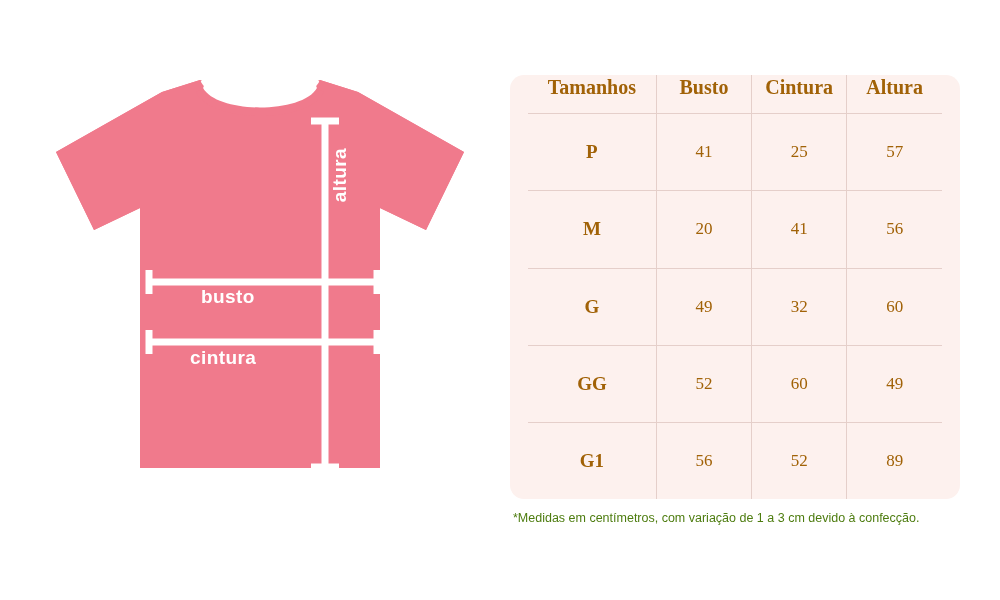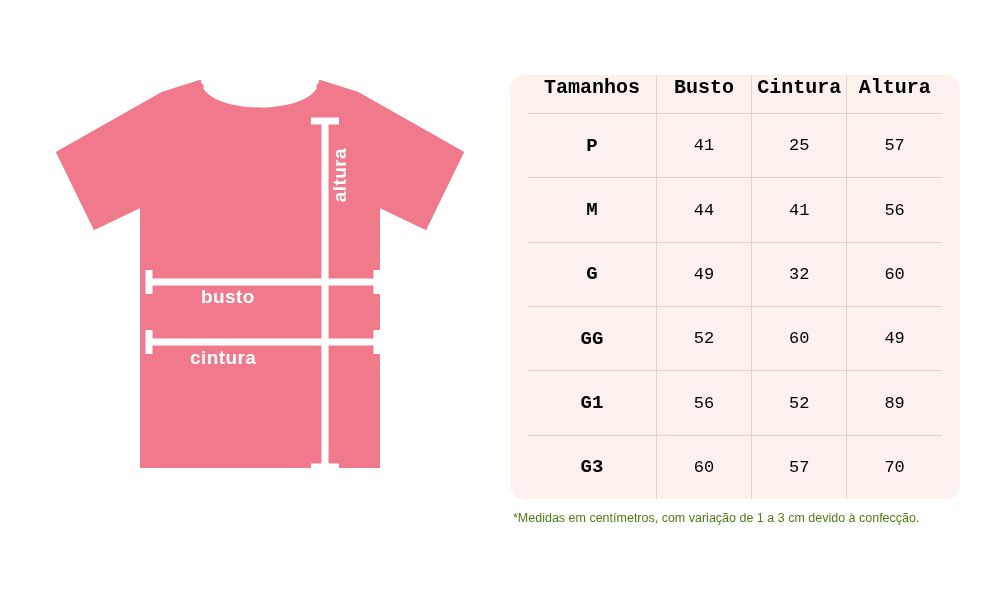--- a/index.html
+++ b/index.html
@@ -70,22 +70,22 @@
   }
   table.size-table {
     width: 100%;
     height: 100%;
     border-collapse: collapse;
     table-layout: fixed;
   }
   table.size-table th,
   table.size-table td {
     text-align: center;
-    color: #000000;
-    font-family: Liberation Mono, monospace;
+    color: #a16207;
+    font-family: Liberation Serif, serif;
   }
   table.size-table thead th {
     font-size: 20px;
     font-weight: bold;
     padding-bottom: 14px;
     border-bottom: 1px solid #e5cfca;
   }
   table.size-table thead th.col-sep,
   table.size-table tbody td.col-sep {
     border-left: 1px solid #e5cfca;
@@ -175,21 +175,21 @@
       </thead>
       <tbody>
         <tr>
           <td class="size-name">P</td>
           <td class="col-sep">41</td>
           <td class="col-sep">25</td>
           <td class="col-sep">57</td>
         </tr>
         <tr>
           <td class="size-name">M</td>
-          <td class="col-sep">44</td>
+          <td class="col-sep">20</td>
           <td class="col-sep">41</td>
           <td class="col-sep">56</td>
         </tr>
         <tr>
           <td class="size-name">G</td>
           <td class="col-sep">49</td>
           <td class="col-sep">32</td>
           <td class="col-sep">60</td>
         </tr>
         <tr>
@@ -197,25 +197,19 @@
           <td class="col-sep">52</td>
           <td class="col-sep">60</td>
           <td class="col-sep">49</td>
         </tr>
         <tr>
           <td class="size-name">G1</td>
           <td class="col-sep">56</td>
           <td class="col-sep">52</td>
           <td class="col-sep">89</td>
         </tr>
-        <tr>
-          <td class="size-name">G3</td>
-          <td class="col-sep">60</td>
-          <td class="col-sep">57</td>
-          <td class="col-sep">70</td>
-        </tr>
       </tbody>
     </table>
   </div>
 
   <div id="footnote">*Medidas em centímetros, com variação de 1 a 3 cm devido à confecção.</div>
 
 </div>
 
 </body></html>

